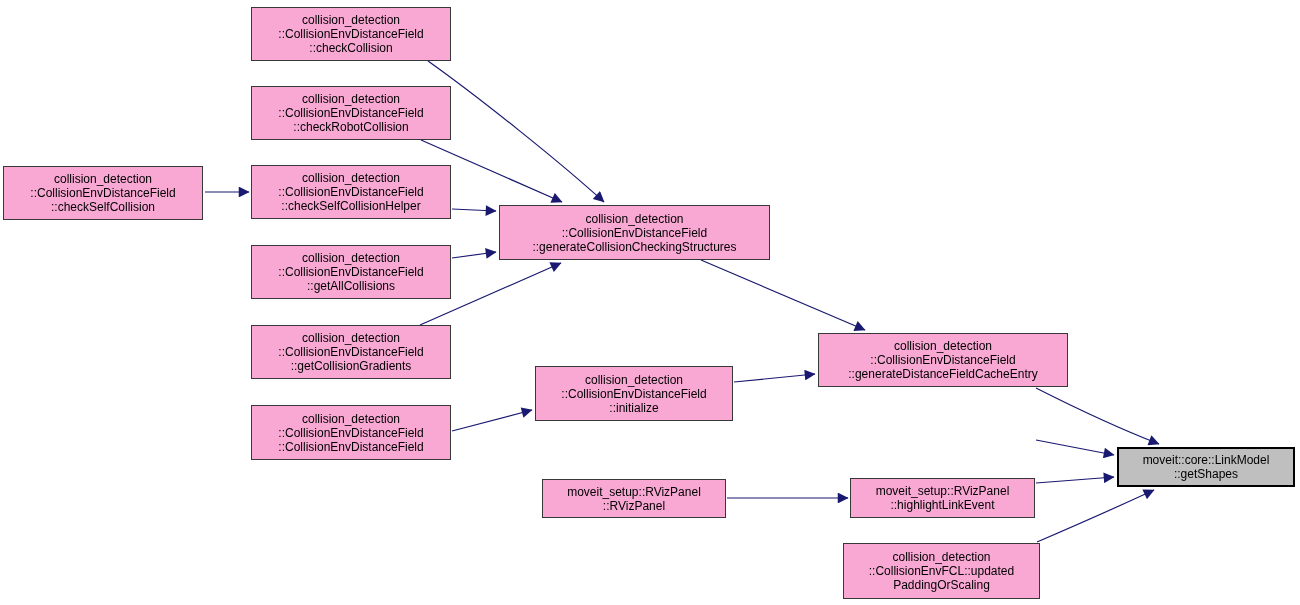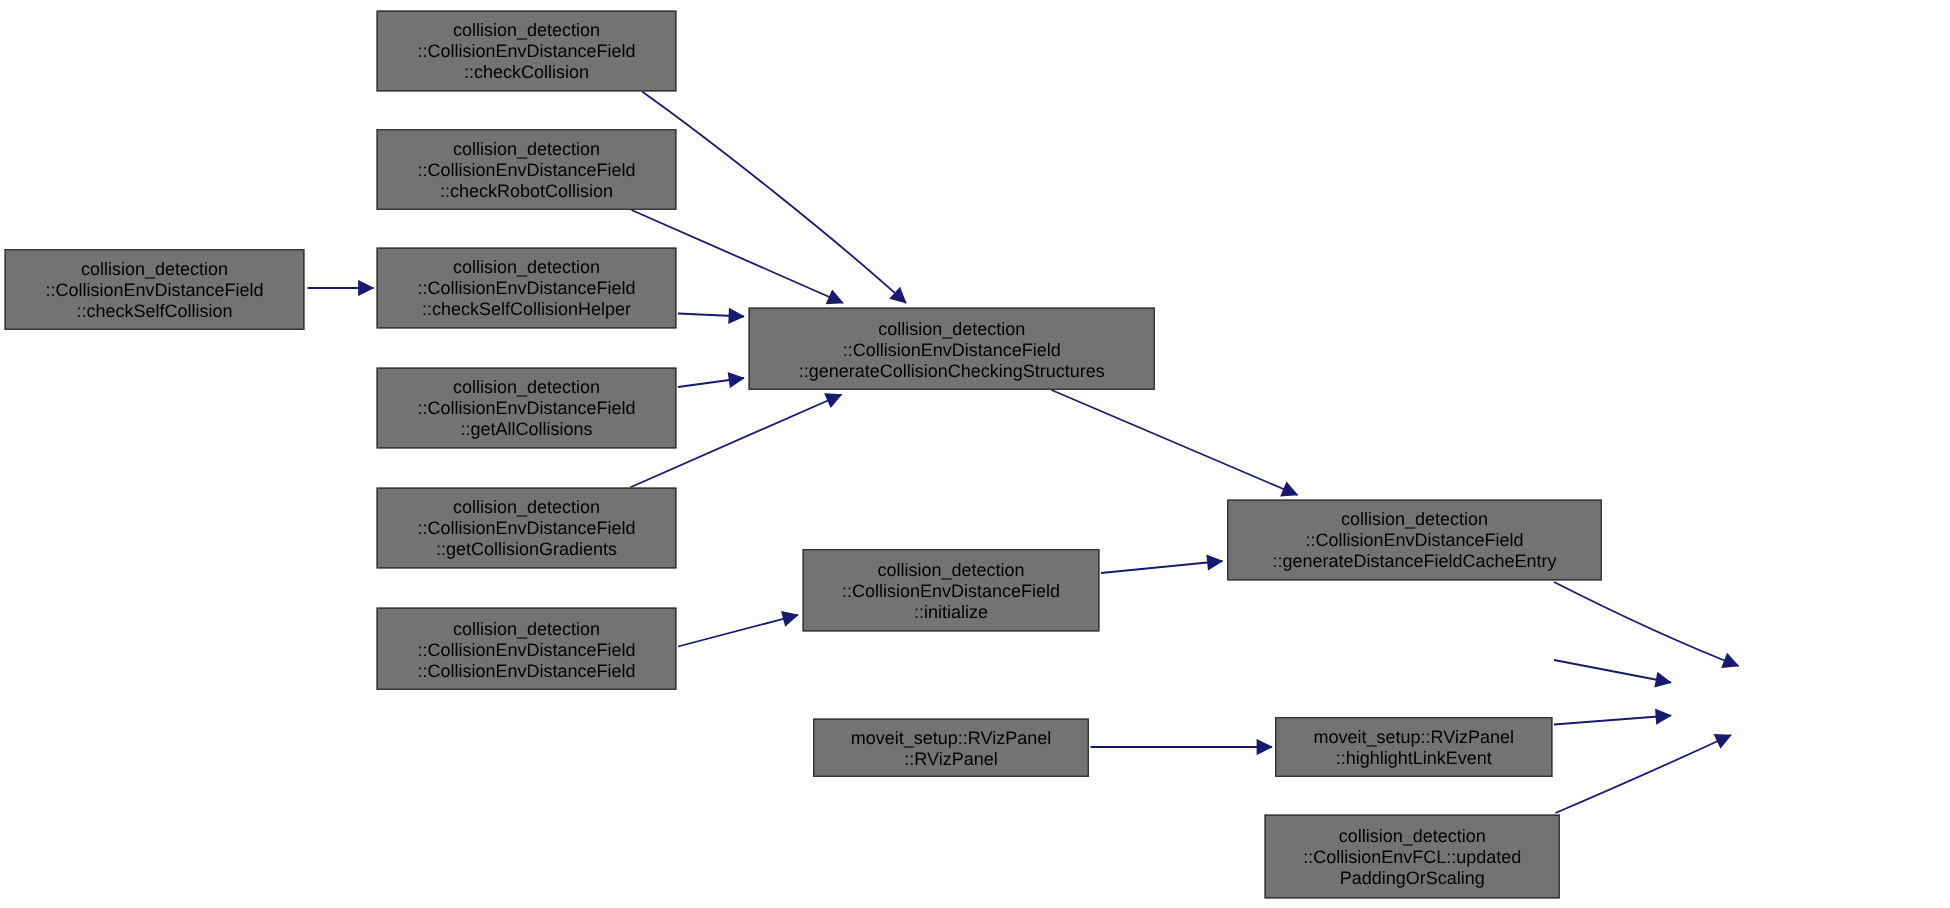--- a/index.html
+++ b/index.html
@@ -26,21 +26,21 @@
     position: absolute;
     box-sizing: border-box;
     display: flex;
     align-items: center;
     justify-content: center;
     text-align: center;
     white-space: pre-line;
     font-size: 12px;
     line-height: 14px;
     color: #000000;
-    background: #737373;
+    background: #f9a8d4;
     border: 1.4px solid #383838;
     padding: 2px 3px;
     cursor: pointer;
   }
   .node.highlighted {
     background: #bfbfbf;
     border: 2px solid #000000;
   }
   .edge {
     fill: none;
@@ -105,14 +105,16 @@
   <div class="node" style="left:818px; top:333px; width:250px; height:54px;">collision_detection
 ::CollisionEnvDistanceField
 ::generateDistanceFieldCacheEntry</div>
   <div class="node" style="left:542px; top:479px; width:184px; height:39px;">moveit_setup::RVizPanel
 ::RVizPanel</div>
   <div class="node" style="left:850px; top:478px; width:185px; height:40px;">moveit_setup::RVizPanel
 ::highlightLinkEvent</div>
   <div class="node" style="left:843px; top:543px; width:197px; height:56px;">collision_detection
 ::CollisionEnvFCL::updated
 PaddingOrScaling</div>
+  <div class="node highlighted" style="left:1117px; top:447px; width:178px; height:40px;">moveit::core::LinkModel
+::getShapes</div>
 
 </div>
 
 </body></html>

